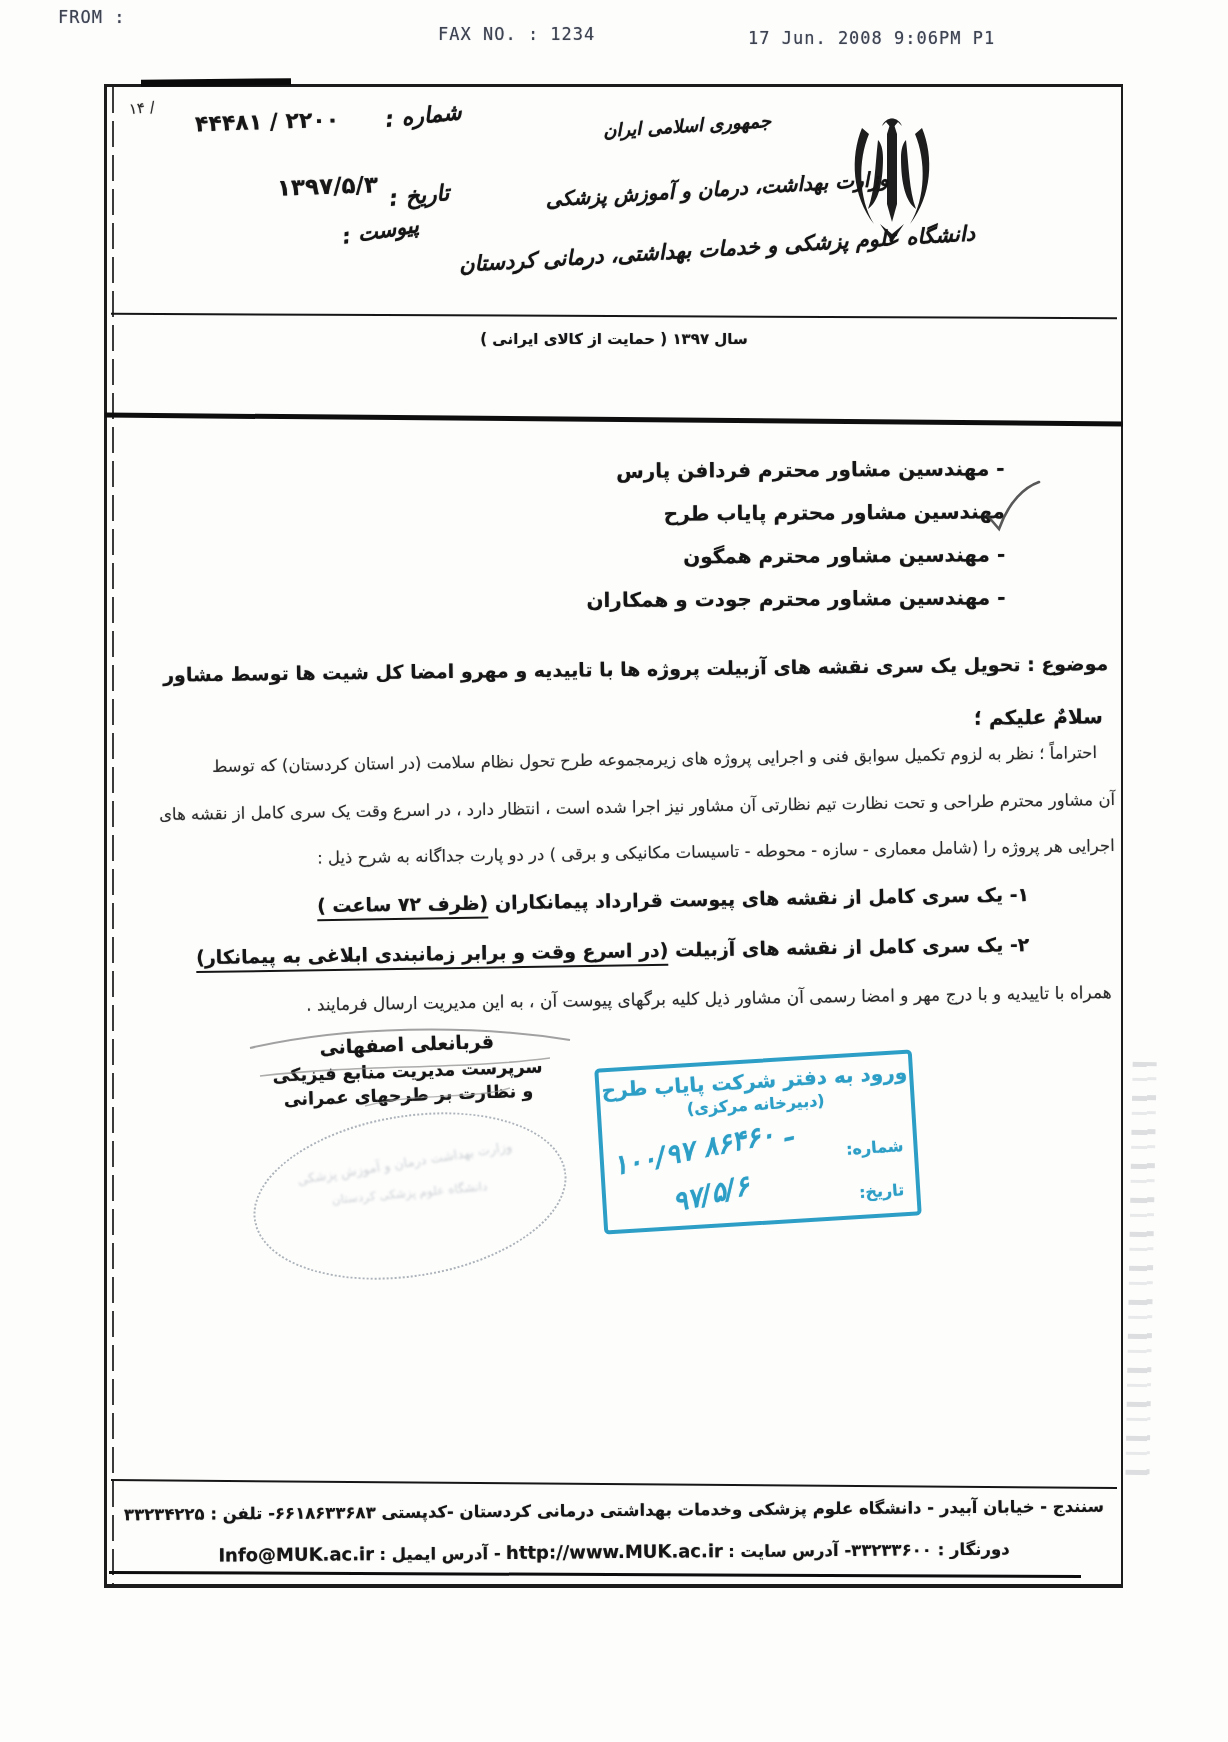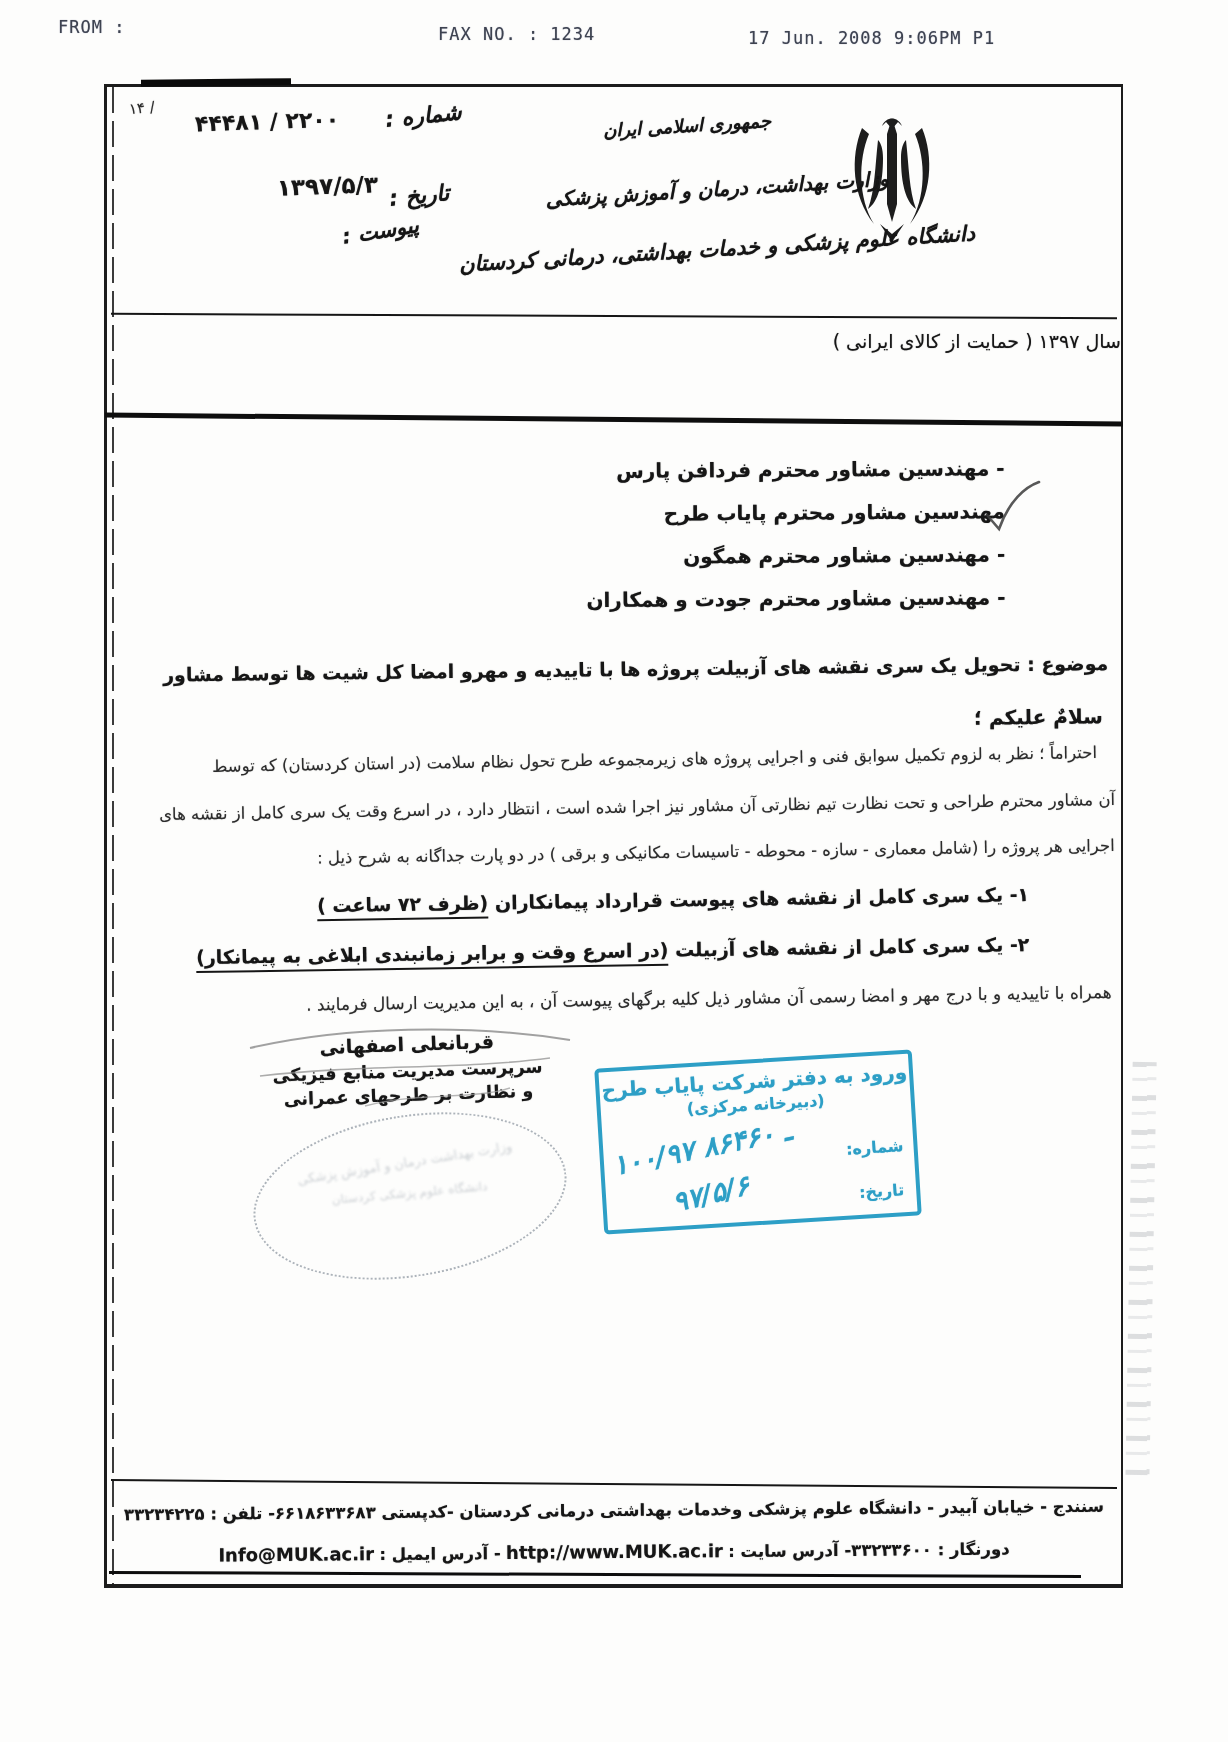--- a/index.html
+++ b/index.html
@@ -30,21 +30,21 @@
               background:repeating-linear-gradient(178deg,rgba(85,92,104,.55) 0 5px,transparent 5px 16px,
               rgba(85,92,104,.35) 16px 19px,transparent 19px 34px);filter:blur(.6px);transform:rotate(1deg);}
   .lborder2{position:absolute;left:5px;top:0;bottom:0;width:2px;
             background:repeating-linear-gradient(180deg,rgba(25,25,25,.85) 0 26px,transparent 26px 34px);}
 </style>
 </head>
 <body>
 
 <div class="page">
 
-  <div class="abs faxhdr" style="left:58px;top:17px;">FROM :</div>
+  <div class="abs faxhdr" style="left:58px;top:7px;">FROM :</div>
   <div class="abs faxhdr" style="left:438px;top:24px;">FAX NO. : 1234</div>
   <div class="abs faxhdr" style="left:748px;top:28px;">17 Jun. 2008  9:06PM  P1</div>
 
   <div class="frame">
     <div class="lborder2"></div>
     <div class="abs" style="left:34px;top:-8px;width:150px;height:7px;background:#0b0b0b;transform:rotate(-.6deg);"></div>
 
     <div class="abs" style="left:735px;top:25px;width:100px;height:132px;">
       <svg width="100" height="132" viewBox="0 0 100 132">
         <g fill="#1d1d1d">
@@ -64,21 +64,21 @@
     <div class="abs fa callig" style="left:315px;top:150px;width:590px;text-align:center;font-size:21px;transform:rotate(-3.5deg);">دانشگاه علوم پزشکی و خدمات بهداشتی، درمانی کردستان</div>
 
     <div class="abs fa callig" style="left:278px;top:16px;font-size:22px;transform:rotate(-6deg);">شماره :</div>
     <div class="abs print" style="left:88px;top:22px;font-size:22px;font-weight:bold;direction:ltr;transform:rotate(-2deg);">۴۴۴۸۱ / ۲۲۰۰</div>
     <div class="abs soft" style="left:22px;top:12px;font-size:15px;direction:ltr;transform:rotate(-6deg);">۱۴ /</div>
     <div class="abs fa callig" style="left:282px;top:96px;font-size:22px;transform:rotate(-6deg);">تاریخ :</div>
     <div class="abs print" style="left:170px;top:86px;font-size:23px;font-weight:bold;direction:ltr;transform:rotate(-2deg);">۱۳۹۷/۵/۳</div>
     <div class="abs fa callig" style="left:235px;top:132px;font-size:21px;transform:rotate(-9deg);">پیوست :</div>
 
     <div class="rule" style="left:4px;right:4px;top:228px;height:2px;transform:rotate(.25deg);"></div>
-    <div class="abs fa print" style="left:0;top:243px;width:100%;text-align:right;font-size:19px;font-weight:normal;letter-spacing:.5px;">سال ۱۳۹۷ ( حمایت از کالای ایرانی )</div>
+    <div class="abs fa print" style="left:0;top:243px;width:100%;text-align:center;font-size:15px;font-weight:bold;letter-spacing:.5px;">سال ۱۳۹۷ ( حمایت از کالای ایرانی )</div>
     <div class="rule" style="left:-2px;right:-2px;top:330px;height:5px;transform:rotate(.5deg);background:#0e0e0e;"></div>
 
     <div class="abs fa" style="right:116px;top:362px;width:520px;transform:rotate(-.4deg);">
       <div class="recip print">-   مهندسین مشاور محترم فردافن پارس</div>
       <div class="recip print">مهندسین مشاور محترم پایاب طرح</div>
       <div class="recip print">-   مهندسین مشاور محترم همگون</div>
       <div class="recip print">-   مهندسین مشاور محترم جودت و همکاران</div>
     </div>
 
     <div class="abs" style="left:876px;top:392px;width:58px;height:58px;opacity:.85;">

